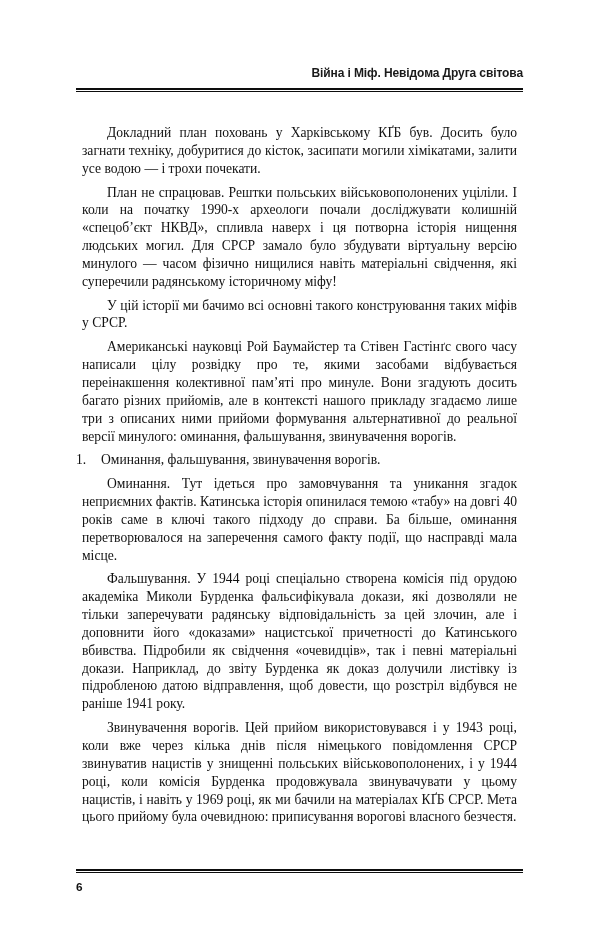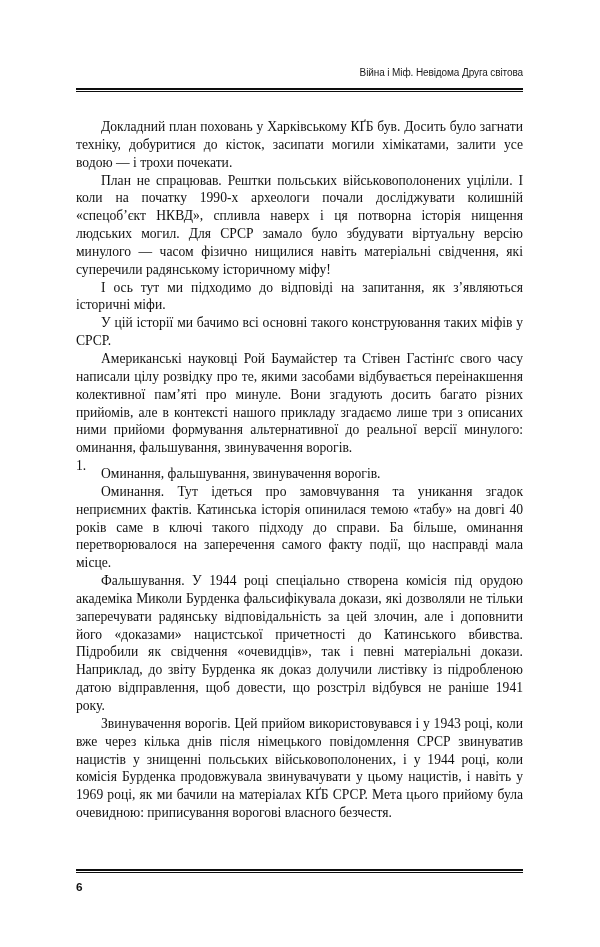--- a/index.html
+++ b/index.html
@@ -28,22 +28,22 @@
   .header {
     position: absolute;
     left: 76px;
     right: 77px;
     top: 66px;
     height: 16px;
     text-align: right;
   }
   .header-title {
     font-family: "Liberation Sans", "DejaVu Sans", sans-serif;
-    font-weight: normal;
-    font-size: 10px;
+    font-weight: bold;
+    font-size: 12px;
     line-height: 14px;
     letter-spacing: -0.1px;
     color: #1a1a1a;
     white-space: nowrap;
   }
 
   
   .rule {
     position: absolute;
     left: 76px;
@@ -72,21 +72,21 @@
   .rule-bottom { top: 869px; }
 
   
   .content {
     position: absolute;
     left: 76px;
     top: 118px;
     width: 447px;
   }
   .para {
-    margin: 0;
+    margin: 6px;
     font-size: 13.6px;
     line-height: 17.85px;
     text-align: justify;
     text-indent: 25px;
     hyphens: manual;
     word-spacing: 0px;
   }
 
   
   .list-item {
@@ -95,21 +95,21 @@
     line-height: 17.85px;
     text-align: left;
     display: flex;
     text-indent: 0;
   }
   .list-num {
     width: 25px;
     flex: 0 0 25px;
     text-align: left;
   }
-  .list-text { flex: 1 1 auto; margin-top: 8px; }
+  .list-text { flex: 1 1 auto; }
 
   
   .footer {
     position: absolute;
     left: 76px;
     top: 879px;
     width: 447px;
     height: 18px;
   }
   .folio {
@@ -132,21 +132,20 @@
 
   <div class="rule rule-top">
     <div class="rule-thick"></div>
     <div class="rule-gap"></div>
     <div class="rule-thin"></div>
   </div>
 
   <div class="content" id="content">
       <p class="para">Докладний план поховань у Харківському КҐБ був. Досить було загнати техніку, добуритися до кісток, засипати могили хімікатами, залити усе водою — і трохи почекати.</p>
       <p class="para">План не спрацював. Рештки польських військовополонених уціліли. І коли на початку 1990-х археологи почали досліджувати колишній «спецоб’єкт НКВД», спливла наверх і ця потворна історія нищення людських могил. Для СРСР замало було збудувати віртуальну версію минулого — часом фізично нищилися навіть матеріальні свідчення, які суперечили радянському історичному міфу!</p>
-      <p class="para">І ось тут ми підходимо до відповіді на запитання, як з’являються історичні міфи.</p>
       <p class="para">У цій історії ми бачимо всі основні такого конструювання таких міфів у СРСР.</p>
       <p class="para">Американські науковці Рой Баумайстер та Стівен Гастінґс свого часу написали цілу розвідку про те, якими засобами відбувається переінакшення колективної пам’яті про минуле. Вони згадують досить багато різних прийомів, але в контексті нашого прикладу згадаємо лише три з описаних ними прийоми формування альтернативної до реальної версії минулого: оминання, фальшування, звинувачення ворогів.</p>
       <div class="list-item">
         <span class="list-num">1.</span>
         <span class="list-text">Оминання, фальшування, звинувачення ворогів.</span>
       </div>
       <p class="para">Оминання. Тут ідеться про замовчування та уникання згадок неприємних фактів. Катинська історія опинилася темою «табу» на довгі 40 років саме в ключі такого підходу до справи. Ба більше, оминання перетворювалося на заперечення самого факту події, що насправді мала місце.</p>
       <p class="para">Фальшування. У 1944 році спеціально створена комісія під орудою академіка Миколи Бурденка фальсифікувала докази, які дозволяли не тільки заперечувати радянську відповідальність за цей злочин, але і доповнити його «доказами» нацистської причетності до Катинського вбивства. Підробили як свідчення «очевидців», так і певні матеріальні докази. Наприклад, до звіту Бурденка як доказ долучили листівку із підробленою датою відправлення, щоб довести, що розстріл відбувся не раніше 1941 року.</p>
       <p class="para">Звинувачення ворогів. Цей прийом використовувався і у 1943 році, коли вже через кілька днів після німецького повідомлення СРСР звинуватив нацистів у знищенні польських військовополонених, і у 1944 році, коли комісія Бурденка продовжувала звинувачувати у цьому нацистів, і навіть у 1969 році, як ми бачили на матеріалах КҐБ СРСР. Мета цього прийому була очевидною: приписування ворогові власного безчестя.</p>
     </div>

